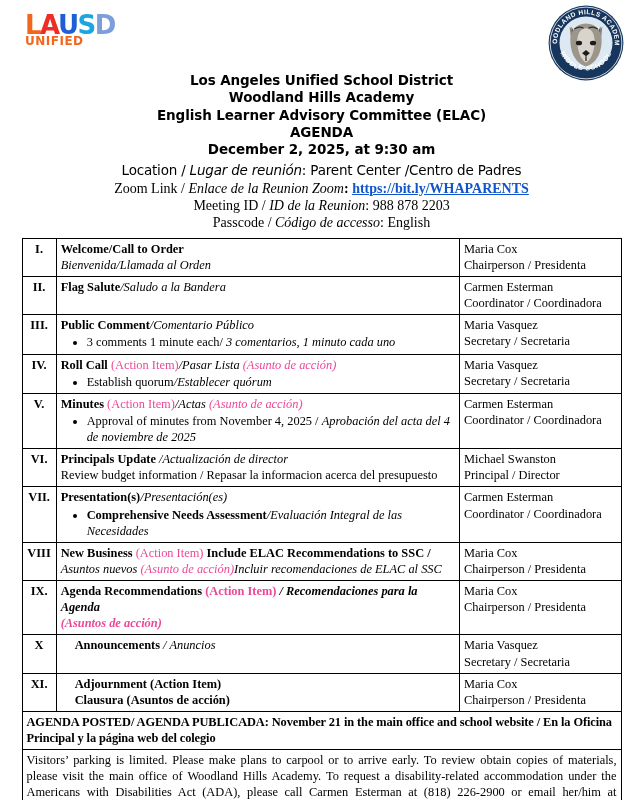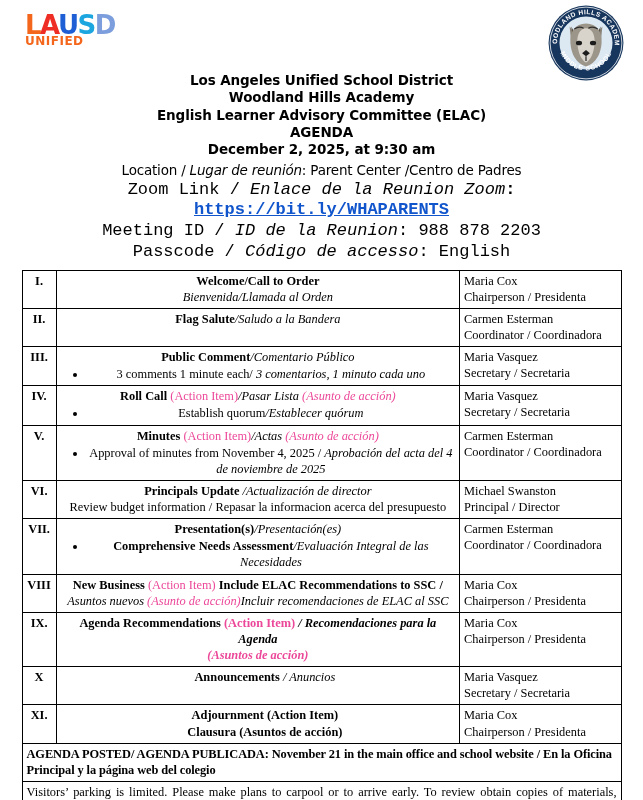--- a/index.html
+++ b/index.html
@@ -29,40 +29,40 @@
   .lausd-main .d { color:#7C9EDC; }
   .lausd-sub { font-size: 12px; font-weight: 700; color:#F4661B; letter-spacing: .5px; margin-top:-3px; }
 
   .wha-logo { position:absolute; right: 18px; top: 4px; width: 78px; height: 78px; }
 
   
   .heading { text-align: center; line-height: 1.28; }
   .h-bold  { font-family:"DejaVu Sans", sans-serif; font-weight: 700; font-size: 13.5px; letter-spacing:-0.1px; }
   .h-norm  { font-family:"DejaVu Sans", sans-serif; font-weight: 700; font-size: 13.5px; letter-spacing:-0.1px; }
   .h-loc   { font-family:"DejaVu Sans", sans-serif; font-weight: 400; font-size: 13.5px; margin-top:4px; letter-spacing:-0.2px;}
-  .h-serif { font-family:Liberation Mono, monospace; font-size: 17px; line-height:1.22; }
+  .h-serif { font-family:Liberation Serif, serif; font-size: 14px; line-height:1.22; }
   .h-serif i { font-style: italic; }
   .zoomlink { color:#1155CC; text-decoration: underline; font-weight:700; }
   .heading i { font-style: italic; }
 
   
   table.agenda {
     width: 600px; margin: 7px auto 0 auto;
     border-collapse: collapse;
     table-layout: fixed;
   }
   table.agenda td {
     border: 1px solid #000;
     vertical-align: top;
     padding: 2px 4px 3px 4px;
     font-size: 12.4px;
     line-height: 1.30;
   }
   td.numcol { width: 33px; text-align: center; font-weight: 700; padding-top:3px; }
-  td.itemcol { width: 390px; text-align: center; }
+  td.itemcol { width: 390px; }
   td.leadcol { width: 156px; padding-left:5px; }
   td.leadcol .lead-name, td.leadcol .lead-role { display:block; }
 
   .it { font-style: italic; }
   .bd { font-weight: 700; }
   .red { color:#ec4899; }
   ul.sub { margin: 1px 0 0 0; padding-left: 26px; }
   ul.sub li { margin: 0; padding:0; line-height:1.30; }
   .line2 { display:block; }
 

